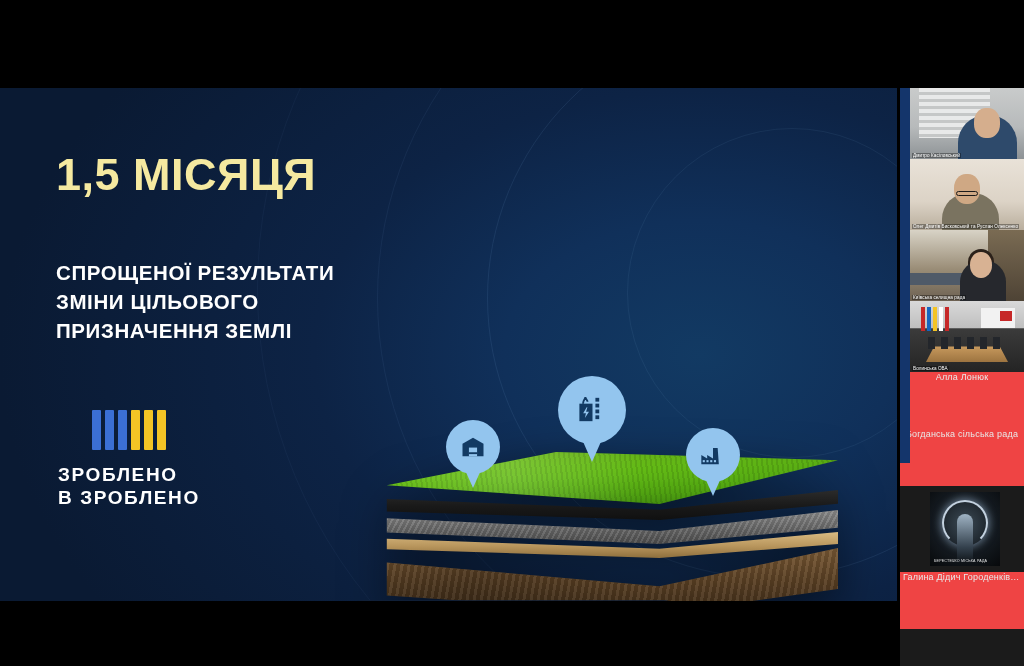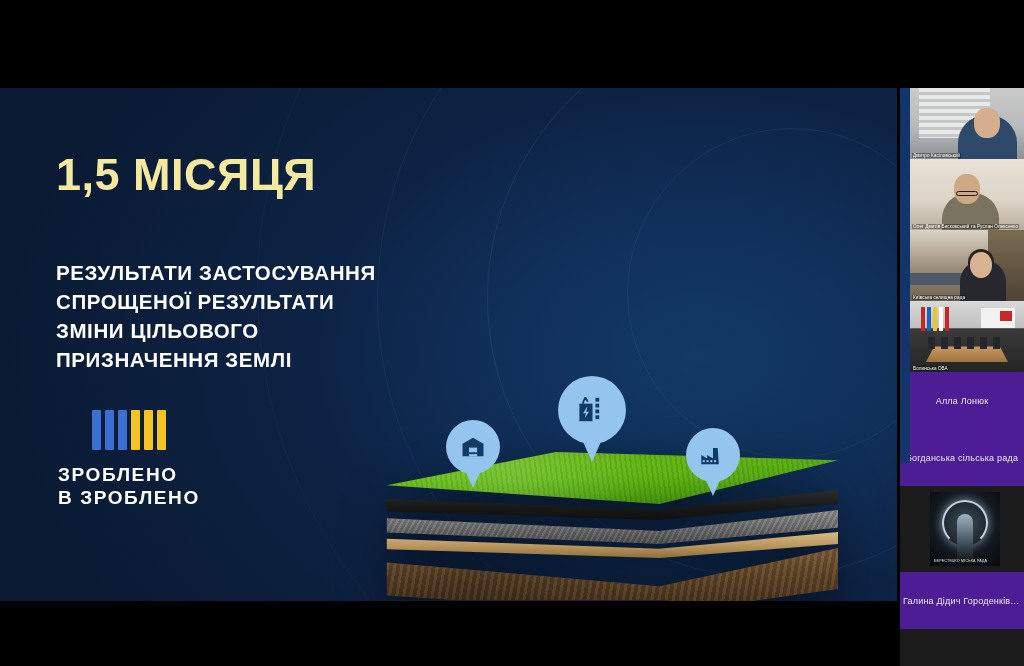--- a/index.html
+++ b/index.html
@@ -177,21 +177,21 @@
   .t4 .banner { position: absolute; right: 8%; top: 10%; width: 34px; height: 20px;
     background: #f2f2f2; }
   .t4 .banner::after { content: ""; position: absolute; right: 3px; top: 3px;
     width: 12px; height: 10px; background: #c62828; }
   .t4 .table { position: absolute; left: 14%; bottom: 14%; width: 72%; height: 22%;
     background: linear-gradient(180deg, #c89a5e, #9d7440);
     clip-path: polygon(10% 0%, 90% 0%, 100% 100%, 0% 100%); }
   .t4 .ppl { position: absolute; left: 16%; bottom: 32%; width: 68%; height: 18%;
     background: repeating-linear-gradient(90deg, #23262b 0 7px, transparent 7px 13px); }
 
-  .namebar { height: 57px; display: flex; align-items: center; justify-content: center; background: #4c1d95; }
+  .namebar { height: 57px; display: flex; align-items: flex-start; justify-content: center; background: #ef4444; }
   .namebar span { color: #e8e8e8; font-size: 9px; letter-spacing: .2px; white-space: nowrap;
     overflow: hidden; text-overflow: ellipsis; max-width: 118px; text-align: center; }
   .avatar-row { position: relative; height: 86px; background: #1b1b1b; }
   .avatar {
     position: absolute; left: 30px; top: 6px; width: 70px; height: 74px;
     background: radial-gradient(circle at 50% 42%, #3c4a55 0%, #141a20 55%, #07090b 100%);
     overflow: hidden;
   }
   .avatar .ring {
     position: absolute; left: 12px; top: 8px; width: 46px; height: 46px;
@@ -219,21 +219,20 @@
     <div class="arc a1"></div>
     <div class="arc a2"></div>
     <div class="arc a3"></div>
     <div class="arc a4"></div>
 
     <div id="headline">
       <div class="h-line">1,5 МІСЯЦЯ</div>
     </div>
 
     <div id="subhead">
-      <div>РЕЗУЛЬТАТИ ЗАСТОСУВАННЯ</div>
       <div>СПРОЩЕНОЇ РЕЗУЛЬТАТИ</div>
       <div>ЗМІНИ ЦІЛЬОВОГО</div>
       <div>ПРИЗНАЧЕННЯ ЗЕМЛІ</div>
     </div>
 
     <div id="logo">
       <div class="logo-bars">
         <i style="background:#3b6fd4"></i>
         <i style="background:#3b6fd4"></i>
         <i style="background:#3b6fd4"></i>

